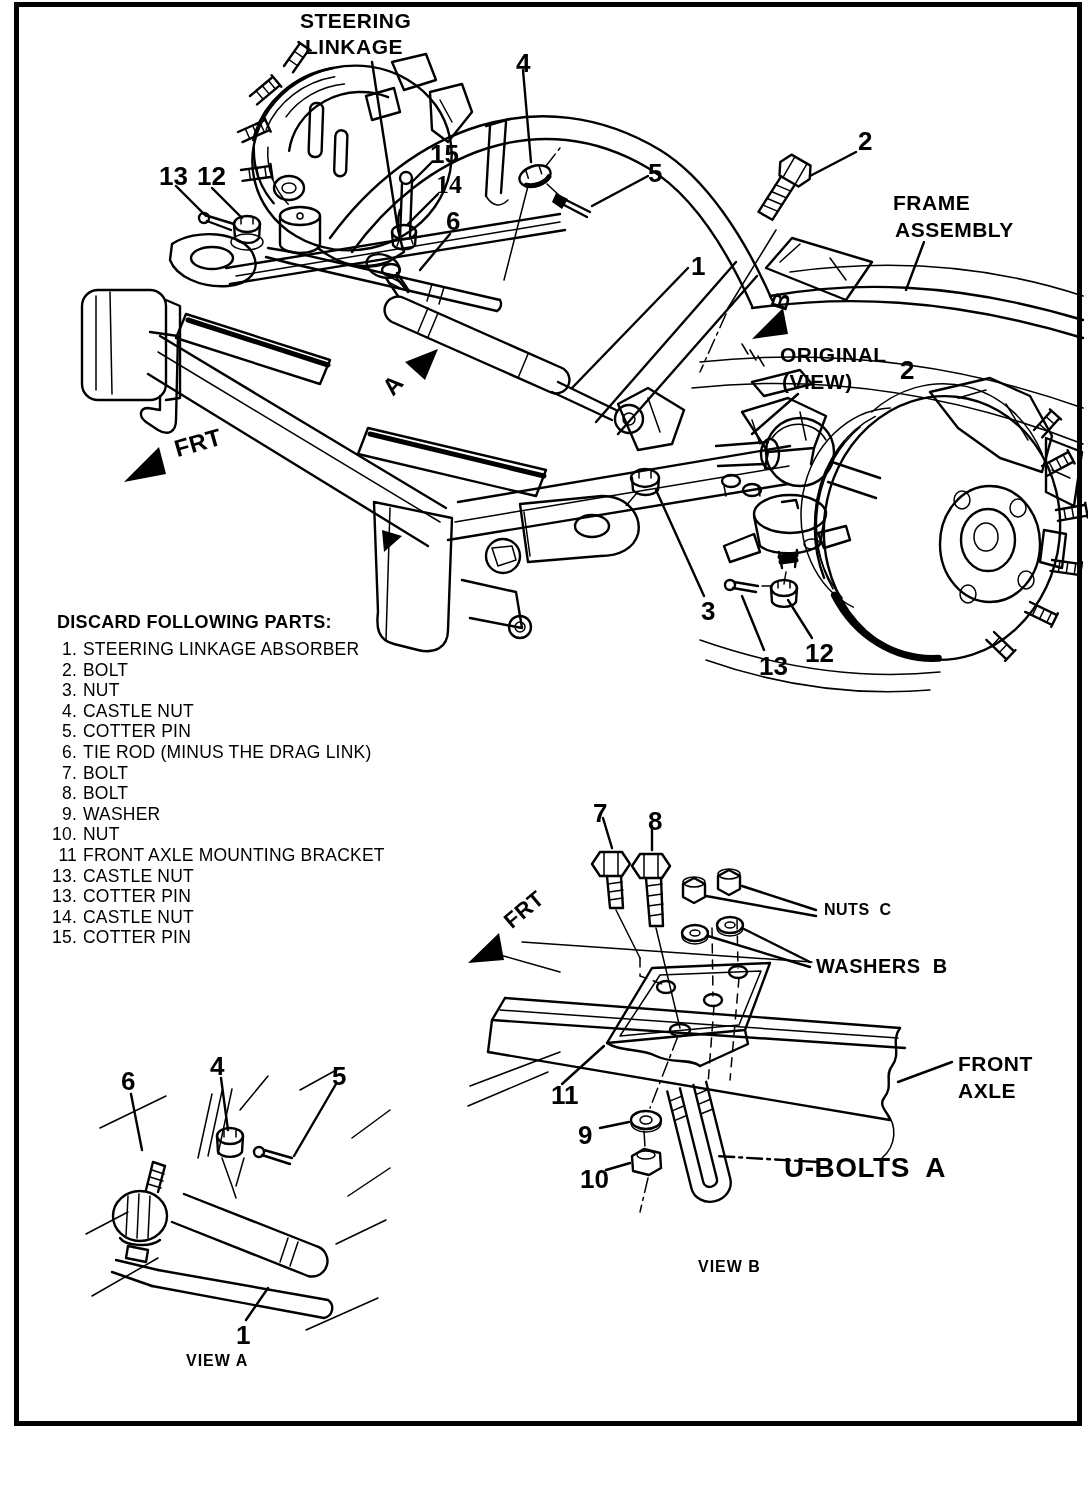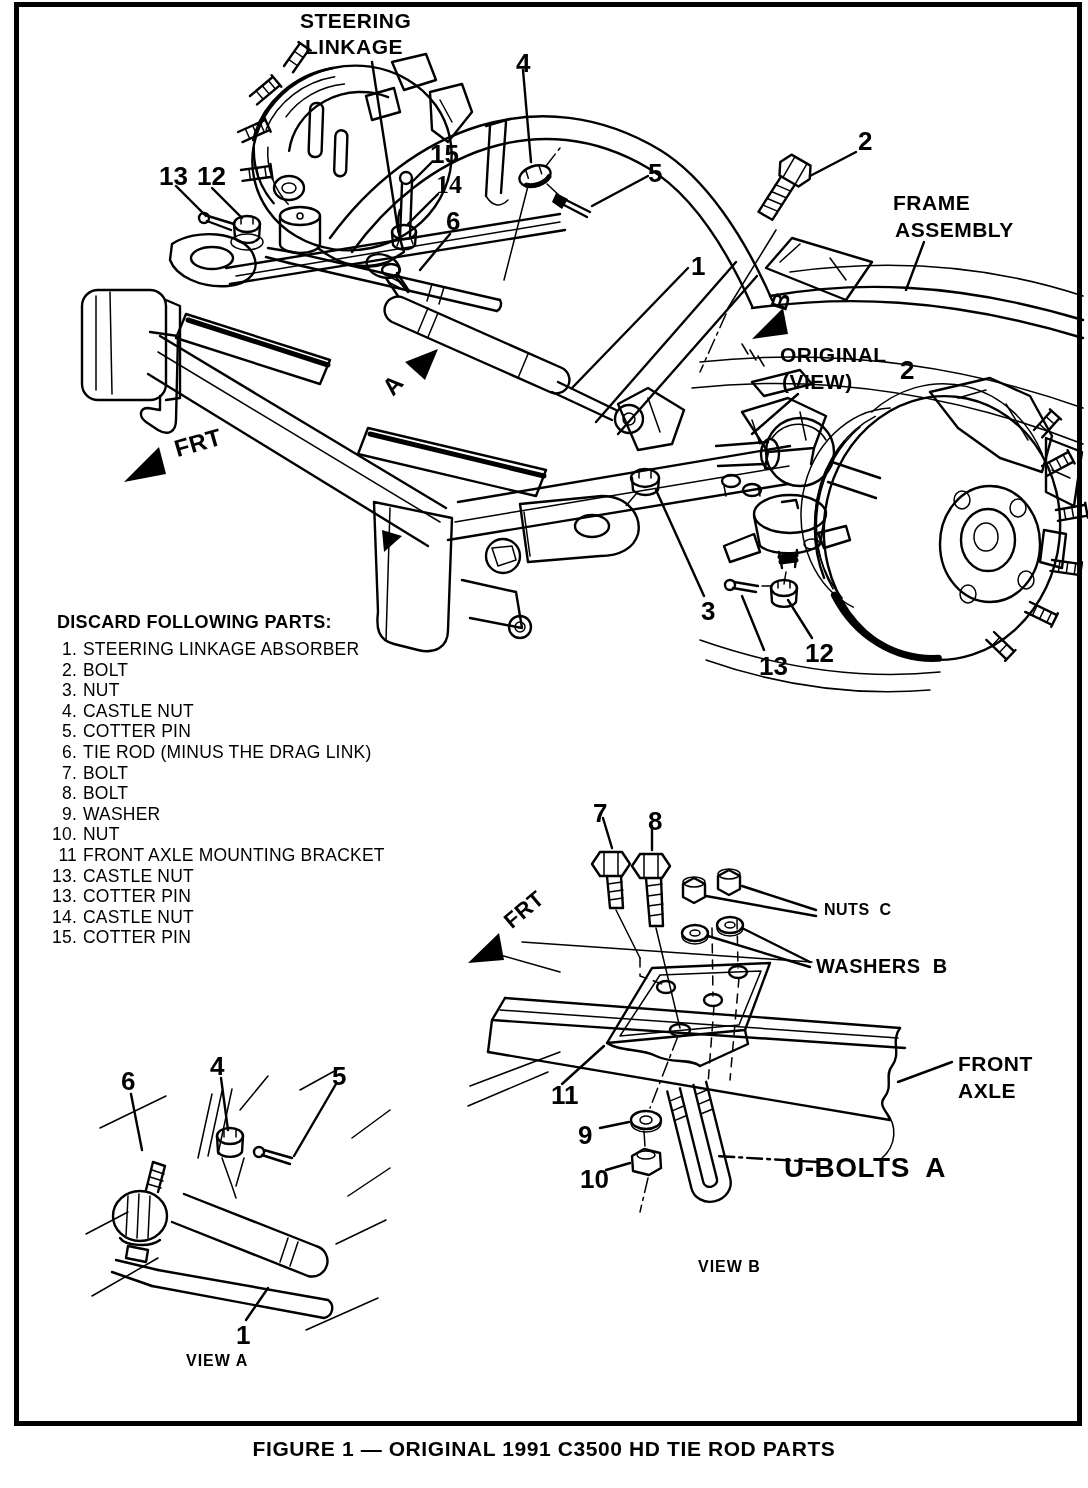--- a/index.html
+++ b/index.html
@@ -514,14 +514,13 @@
   <span class="lbl" style="left:824px;top:900px;font-size:16px;">NUTS  C</span>
   <span class="lbl" style="left:816px;top:954px;font-size:20px;">WASHERS  B</span>
   <span class="lbl" style="left:958px;top:1043px;margin-top:8px;">FRONT</span>
   <span class="lbl" style="left:958px;top:1070px;margin-top:8px;">AXLE</span>
   <span class="co" style="left:551px;top:1082px;">11</span>
   <span class="co" style="left:578px;top:1122px;">9</span>
   <span class="co" style="left:580px;top:1166px;">10</span>
   <span class="lbl" style="left:784px;top:1150px;font-size:28px;">U-BOLTS  A</span>
   <span class="vtitle" style="left:698px;top:1258px;">VIEW B</span>
 
-  <div class="caption">FIGURE 1 — ORIGINAL 1991 C3500 HD TIE ROD PARTS</div>
 </div>
 
 </body></html>

